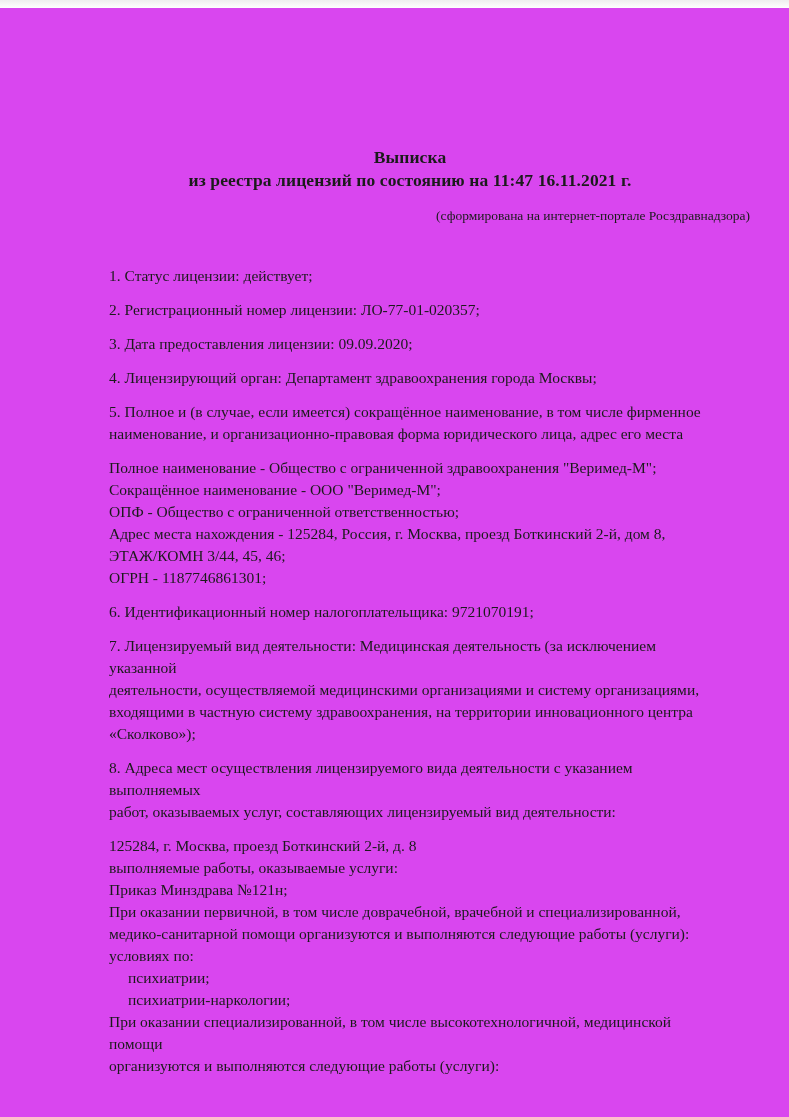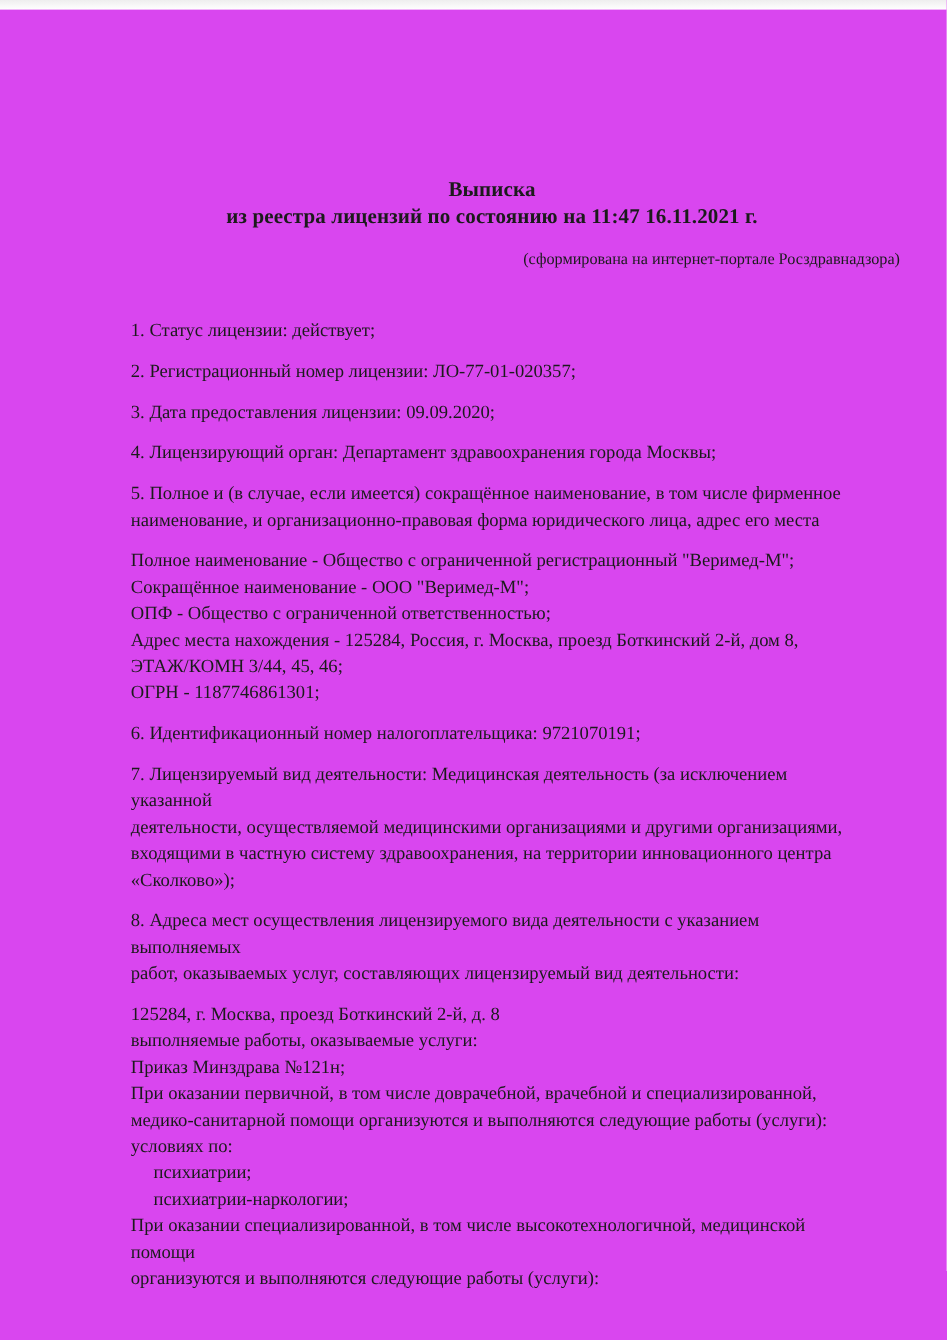--- a/index.html
+++ b/index.html
@@ -67,33 +67,33 @@
     <p class="para">3. Дата предоставления лицензии: 09.09.2020;</p>
 
     <p class="para">4. Лицензирующий орган: Департамент здравоохранения города Москвы;</p>
 
     <div class="para">
       <div class="ln">5. Полное и (в случае, если имеется) сокращённое наименование, в том числе фирменное</div>
       <div class="ln">наименование, и организационно-правовая форма юридического лица, адрес его места</div>
     </div>
 
     <div class="para">
-      <div class="ln">Полное наименование - Общество с ограниченной регистрационный "Веримед-М";</div>
+      <div class="ln">Полное наименование - Общество с ограниченной здравоохранения "Веримед-М";</div>
       <div class="ln">Сокращённое наименование - ООО "Веримед-М";</div>
       <div class="ln">ОПФ - Общество с ограниченной ответственностью;</div>
       <div class="ln">Адрес места нахождения - 125284, Россия, г. Москва, проезд Боткинский 2-й, дом 8,</div>
       <div class="ln">ЭТАЖ/КОМН 3/44, 45, 46;</div>
       <div class="ln">ОГРН - 1187746861301;</div>
     </div>
 
     <p class="para">6. Идентификационный номер налогоплательщика: 9721070191;</p>
 
     <div class="para">
       <div class="ln">7. Лицензируемый вид деятельности: Медицинская деятельность (за исключением указанной</div>
-      <div class="ln">деятельности, осуществляемой медицинскими организациями и другими организациями,</div>
+      <div class="ln">деятельности, осуществляемой медицинскими организациями и систему организациями,</div>
       <div class="ln">входящими в частную систему здравоохранения, на территории инновационного центра</div>
       <div class="ln">«Сколково»);</div>
     </div>
 
     <div class="para">
       <div class="ln">8. Адреса мест осуществления лицензируемого вида деятельности с указанием выполняемых</div>
       <div class="ln">работ, оказываемых услуг, составляющих лицензируемый вид деятельности:</div>
     </div>
 
     <div class="para">

